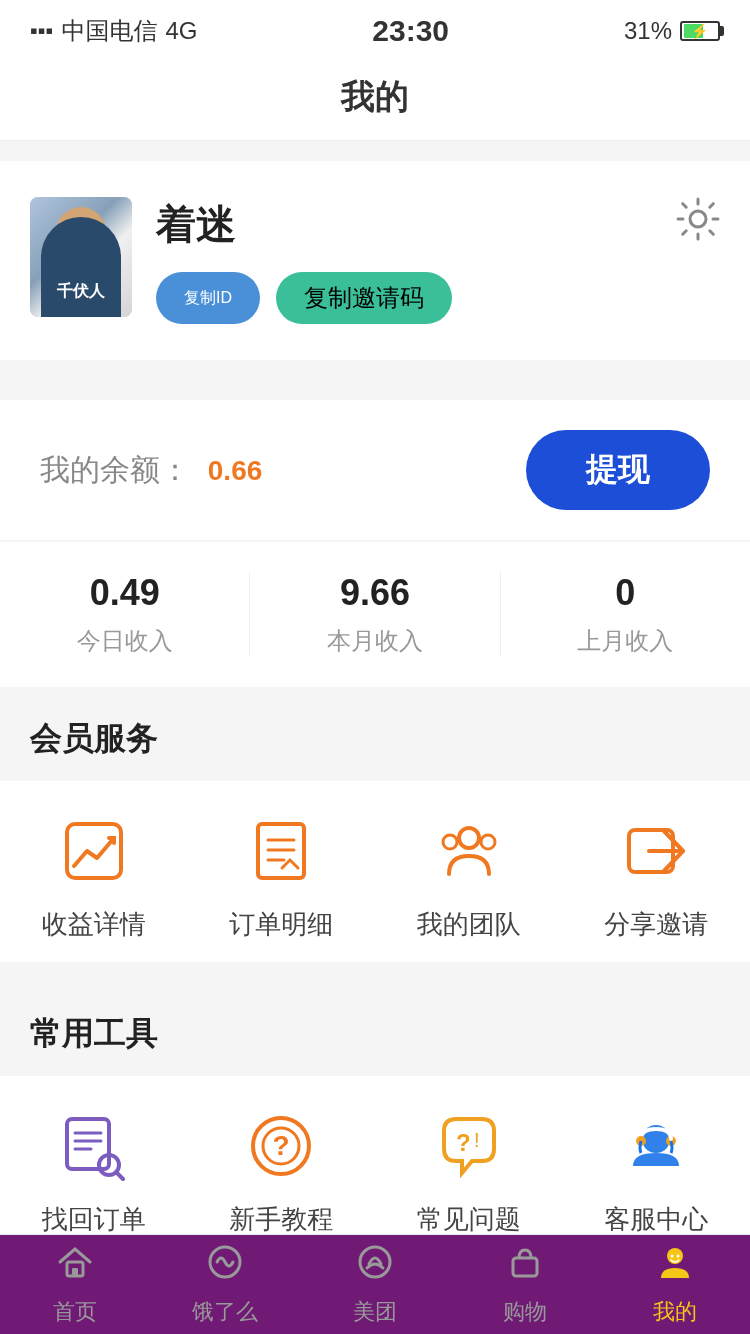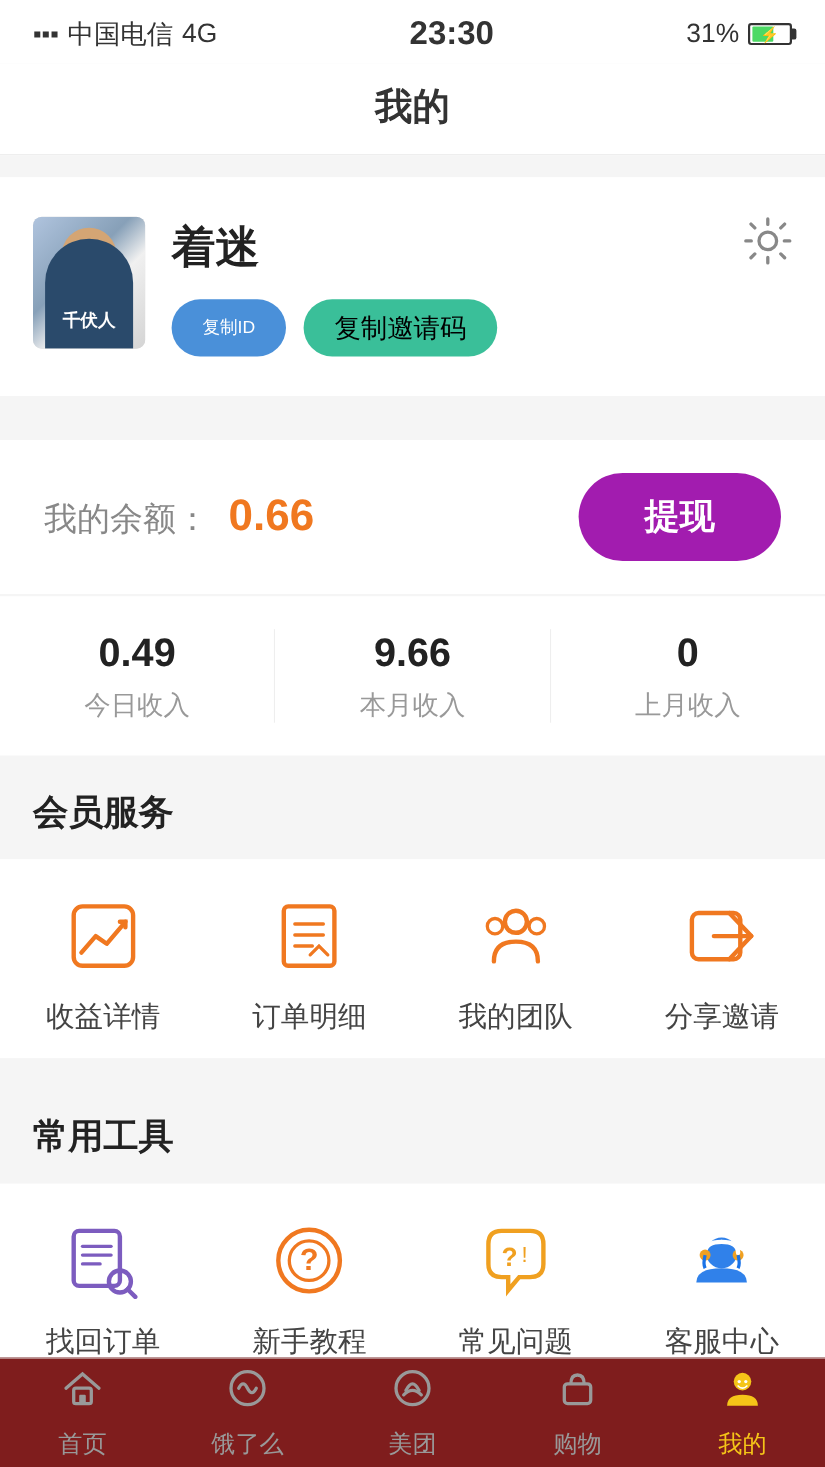--- a/index.html
+++ b/index.html
@@ -154,27 +154,27 @@
       padding: 30px 40px;
       display: flex;
       align-items: center;
       justify-content: space-between;
     }
     .balance-label {
       font-size: 30px;
       color: #888;
     }
     .balance-amount {
-      font-size: 40px;
+      font-size: 28px;
       color: #f07820;
       font-weight: 600;
       margin-left: 10px;
     }
     .withdraw-btn {
-      background: #a21caf;
+      background: #1d4ed8;
       color: #fff;
       border: none;
       border-radius: 50px;
       padding: 18px 60px;
       font-size: 32px;
       font-weight: 600;
       cursor: pointer;
     }
 
     
@@ -233,21 +233,21 @@
     .menu-label {
       font-size: 26px;
       color: #444;
     }
 
     
     .bottom-nav {
       position: fixed;
       bottom: 0; left: 0;
       width: 750px;
-      background: #7f1d1d;
+      background: #701a75;
       border-top: 1px solid #e8e8e8;
       display: flex;
       height: 100px;
     }
     .nav-item {
       flex: 1;
       display: flex;
       flex-direction: column;
       align-items: center;
       justify-content: center;

